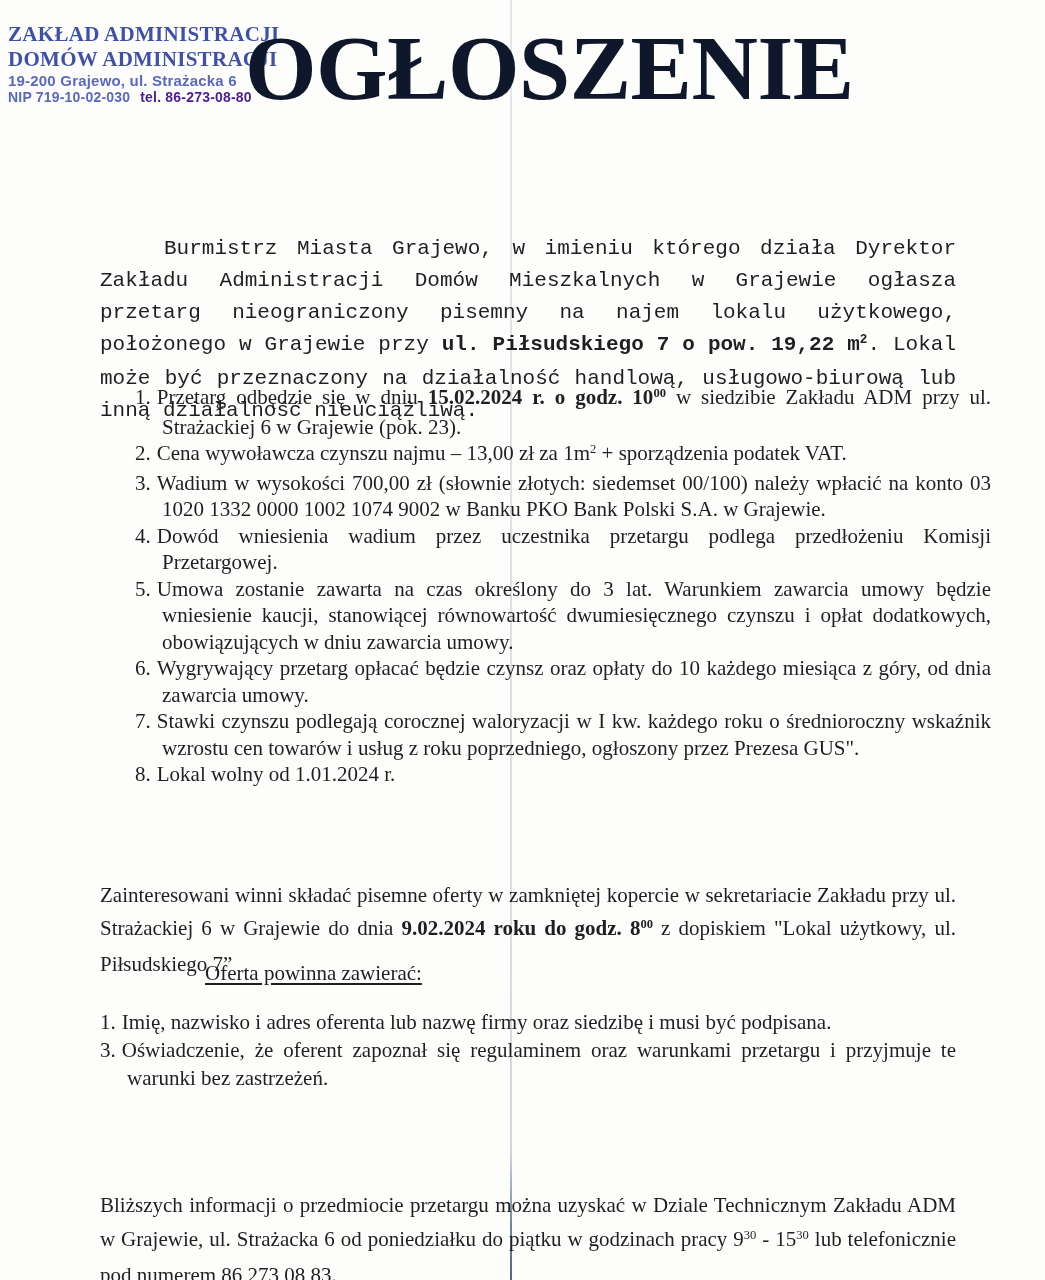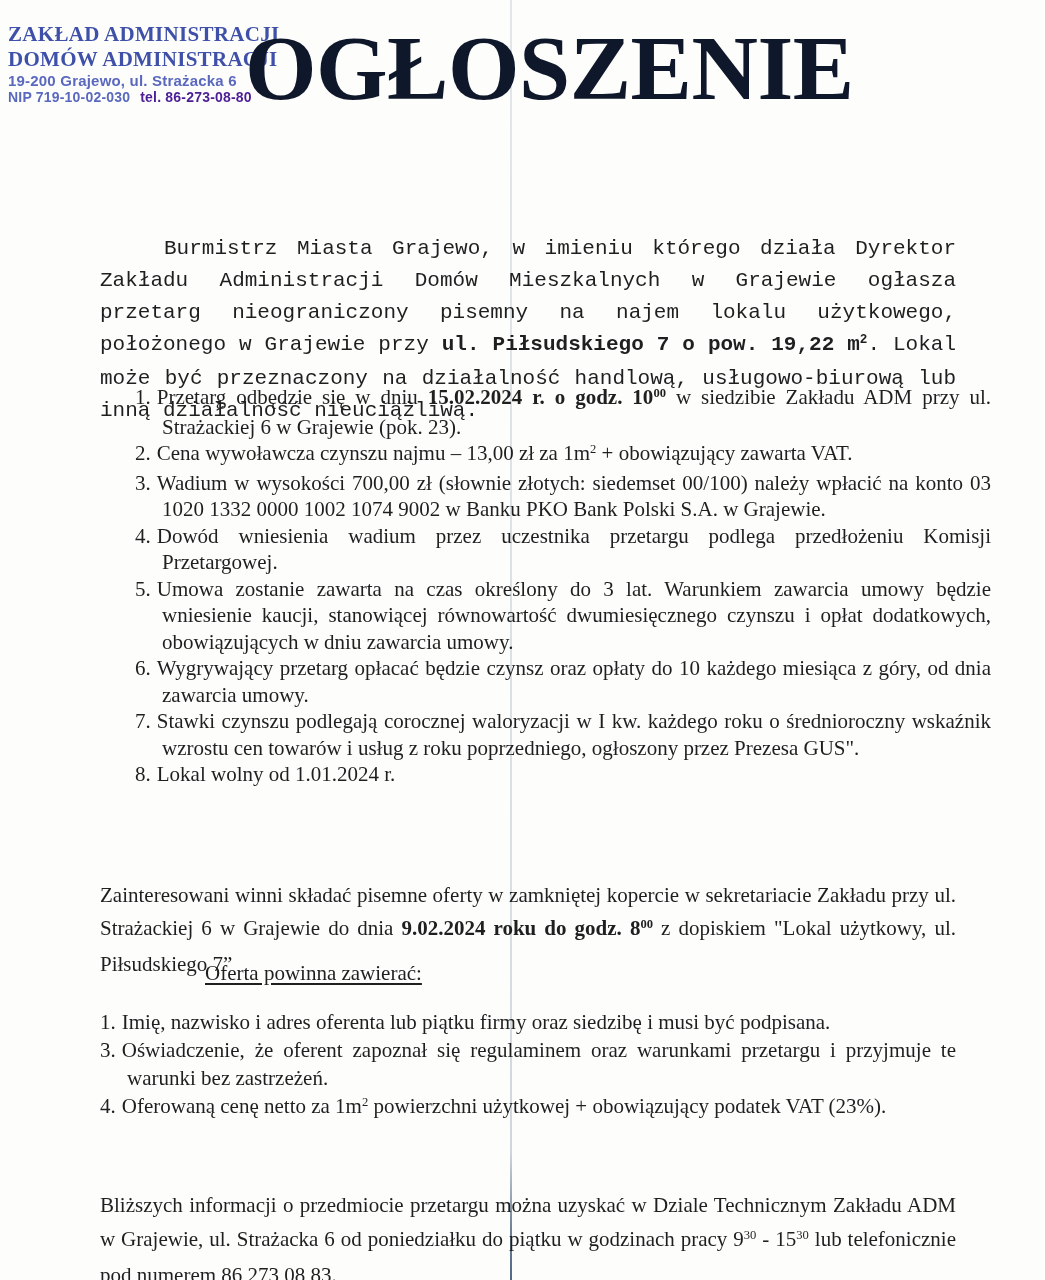--- a/index.html
+++ b/index.html
@@ -85,21 +85,21 @@
 
   <div class="headline">OGŁOSZENIE</div>
 
   <p class="block intro"><span>Burmistrz Miasta Grajewo, w imieniu którego działa Dyrektor Zakładu Administracji Domów Mieszkalnych w Grajewie ogłasza przetarg nieograniczony pisemny na najem lokalu użytkowego, położonego w Grajewie przy </span><span class="b">ul. Piłsudskiego 7 o pow. 19,22 m</span><span class="b sup">2</span><span>. Lokal może być przeznaczony na działalność handlową, usługowo-biurową lub inną działalność nieuciążliwą.</span></p>
 
   <div class="block terms">
     <div class="li">
       <span class="num">1.</span><span><span>Przetarg odbędzie się w dniu </span><span class="b">15.02.2024 r. o godz. 10</span><span class="b sup">00</span><span> w siedzibie Zakładu ADM przy ul. Strażackiej 6 w Grajewie (pok. 23).</span></span>
     </div>
     <div class="li">
-      <span class="num">2.</span><span><span>Cena wywoławcza czynszu najmu – 13,00 zł za 1m</span><span class="sup">2</span><span> + obowiązujący zawarta VAT.</span></span>
+      <span class="num">2.</span><span><span>Cena wywoławcza czynszu najmu – 13,00 zł za 1m</span><span class="sup">2</span><span> + sporządzenia podatek VAT.</span></span>
     </div>
     <div class="li">
       <span class="num">3.</span><span><span>Wadium w wysokości 700,00 zł (słownie złotych: siedemset 00/100) należy wpłacić na konto 03 1020 1332 0000 1002 1074 9002 w Banku PKO Bank Polski S.A. w Grajewie.</span></span>
     </div>
     <div class="li">
       <span class="num">4.</span><span><span>Dowód wniesienia wadium przez uczestnika przetargu podlega przedłożeniu Komisji Przetargowej.</span></span>
     </div>
     <div class="li">
       <span class="num">5.</span><span><span>Umowa zostanie zawarta na czas określony do 3 lat. Warunkiem zawarcia umowy będzie wniesienie kaucji, stanowiącej równowartość dwumiesięcznego czynszu i opłat dodatkowych, obowiązujących w dniu zawarcia umowy.</span></span>
     </div>
@@ -113,25 +113,22 @@
       <span class="num">8.</span><span><span>Lokal wolny od 1.01.2024 r.</span></span>
     </div>
   </div>
 
   <p class="block submission"><span>Zainteresowani winni składać pisemne oferty w zamkniętej kopercie w sekretariacie Zakładu przy ul. Strażackiej 6 w Grajewie do dnia </span><span class="b">9.02.2024 roku do godz. 8</span><span class="b sup">00</span><span> z dopiskiem "Lokal użytkowy, ul. Piłsudskiego 7”</span></p>
 
   <div class="offer-heading">Oferta powinna zawierać:</div>
 
   <div class="block offer-list">
     <div class="li">
-      <span class="num">1.</span><span><span>Imię, nazwisko i adres oferenta lub piątku firmy oraz siedzibę i musi być podpisana.</span></span>
+      <span class="num">1.</span><span><span>Imię, nazwisko i adres oferenta lub nazwę firmy oraz siedzibę i musi być podpisana.</span></span>
     </div>
     <div class="li">
       <span class="num">3.</span><span><span>Oświadczenie, że oferent zapoznał się regulaminem oraz warunkami przetargu i przyjmuje te warunki bez zastrzeżeń.</span></span>
-    </div>
-    <div class="li">
-      <span class="num">4.</span><span><span>Oferowaną cenę netto za 1m</span><span class="sup">2</span><span> powierzchni użytkowej + obowiązujący podatek VAT (23%).</span></span>
     </div>
   </div>
 
   <p class="block contact"><span>Bliższych informacji o przedmiocie przetargu można uzyskać w Dziale Technicznym Zakładu ADM w Grajewie, ul. Strażacka 6 od poniedziałku do piątku w godzinach pracy 9</span><span class="sup">30</span><span> - 15</span><span class="sup">30</span><span> lub telefonicznie pod numerem 86 273 08 83.</span></p>
 
 </div>
 
 </body></html>

